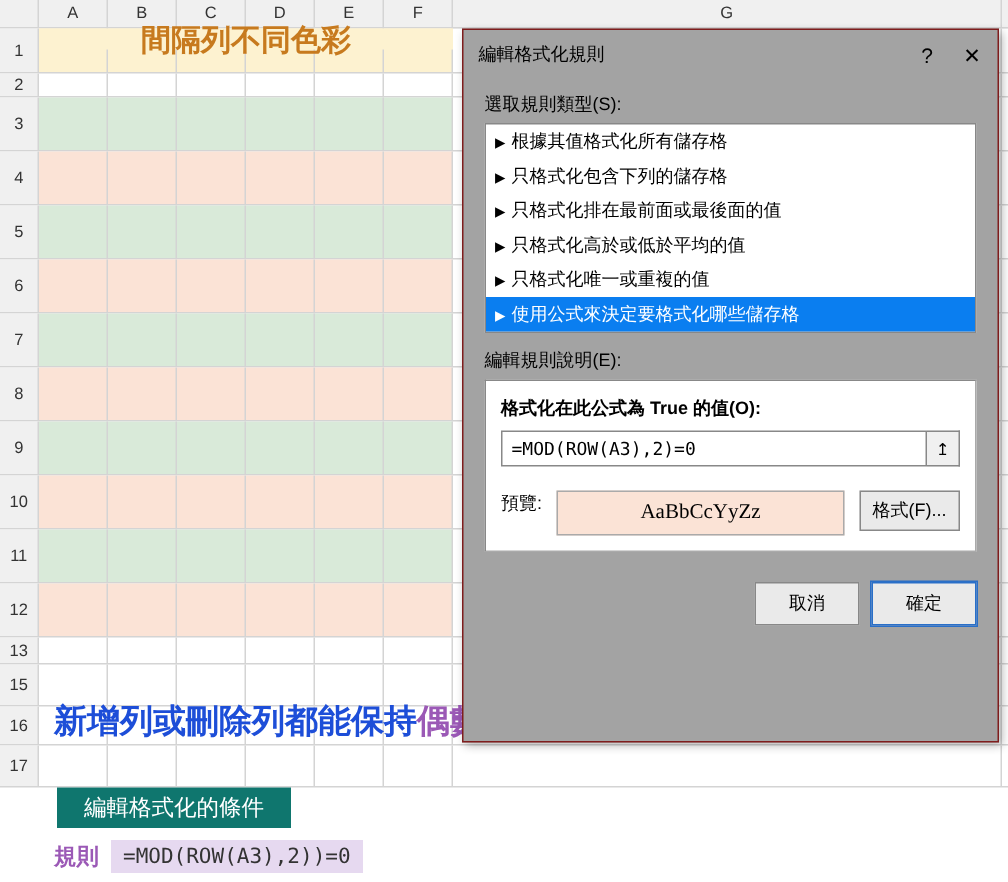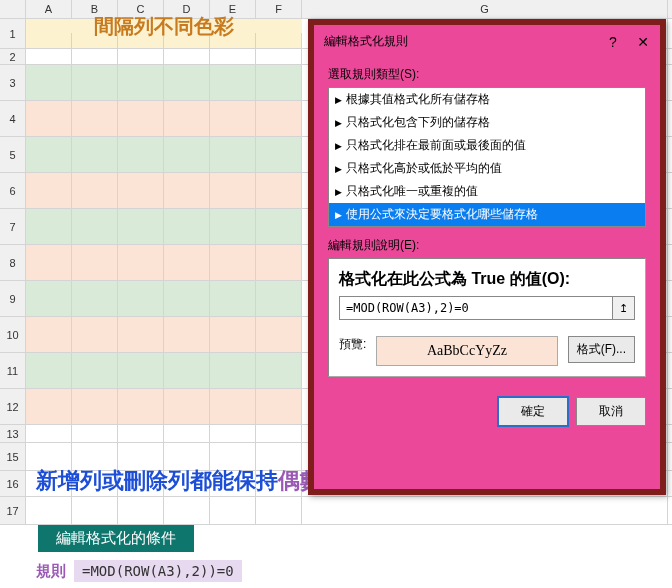--- a/index.html
+++ b/index.html
@@ -37,35 +37,35 @@
 .cap-b { color: #9b59b6; }
 .cap-c { color: #1b9ec6; }
 .cap-d { color: #e8955c; }
 
 .purple-label { position: absolute; left: 38px; top: 525px; background: #0f766e; color: #fff; padding: 4px 18px; font-size: 15px; }
 .rule-row { position: absolute; left: 36px; top: 560px; display: flex; align-items: center; gap: 8px; }
 .rule-lab { color: #9b59b6; font-size: 15px; font-weight: bold; }
 .rule-formula { background: #e6d9f0; color: #333; padding: 3px 8px; font-size: 14px; font-family: Consolas, monospace; }
 
 
-.dialog { position: absolute; left: 308px; top: 19px; width: 358px; height: 476px; background: #ec4899; border: 6px solid #7f1d1d; box-shadow: 2px 2px 6px rgba(0,0,0,0.3); z-index: 10; }
+.dialog { position: absolute; left: 308px; top: 19px; width: 358px; height: 476px; background: #a3a3a3; border: 1px solid #7f1d1d; box-shadow: 2px 2px 6px rgba(0,0,0,0.3); z-index: 10; }
 .dlg-title { display: flex; align-items: center; justify-content: space-between; padding: 8px 10px; font-size: 12px; }
 .dlg-title-left { flex: 1; }
 .dlg-title-right { display: flex; gap: 16px; }
 .dlg-help, .dlg-close { width: 14px; text-align: center; font-size: 14px; cursor: pointer; }
 .dlg-body { padding: 4px 14px 10px; }
 .dlg-label { font-size: 12px; margin-top: 4px; margin-bottom: 4px; }
 
 .rule-list { background: #fff; border: 1px solid #888; font-size: 12px; }
 .rule-item { padding: 3px 6px; display: flex; align-items: center; gap: 4px; }
 .rule-item.selected { background: #0a7ef0; color: #fff; }
 .tri { font-size: 9px; }
 
 .sunken { background: #fff; border: 1px solid #aaa; border-top-color: #888; border-left-color: #888; padding: 10px; margin-top: 4px; }
-.formula-label { font-size: 16px; font-weight: bold; margin-bottom: 6px; }
+.formula-label { font-size: 12px; font-weight: bold; margin-bottom: 6px; }
 .formula-input-wrap { display: flex; }
 .formula-input { flex: 1; border: 1px solid #888; padding: 4px 6px; font-size: 12px; font-family: Consolas, monospace; }
 .formula-btn { width: 22px; border: 1px solid #888; border-left: none; background: #f0f0f0; display: flex; align-items: center; justify-content: center; font-size: 11px; }
 
 .preview-row { display: flex; align-items: flex-start; gap: 10px; margin-top: 16px; }
 .preview-lab { font-size: 12px; }
 .preview-box { flex: 1; border: 1px solid #aaa; background: #fbe3d6; text-align: center; padding: 6px 0; font-family: "Times New Roman", serif; font-size: 14px; }
 .format-btn { border: 1px solid #888; background: #eaeaea; padding: 4px 8px; font-size: 12px; cursor: pointer; }
 
 .dlg-footer { display: flex; justify-content: flex-end; gap: 8px; padding: 10px 14px; }
@@ -307,16 +307,16 @@
         <div class="formula-btn">↥</div>
       </div>
       <div class="preview-row">
         <div class="preview-lab">預覽:</div>
         <div class="preview-box">AaBbCcYyZz</div>
         <button class="format-btn">格式(F)...</button>
       </div>
     </div>
   </div>
   <div class="dlg-footer">
+    <button class="btn">取消</button>
     <button class="btn btn-primary">確定</button>
-    <button class="btn">取消</button>
   </div>
 </div>
 
 </body></html>

